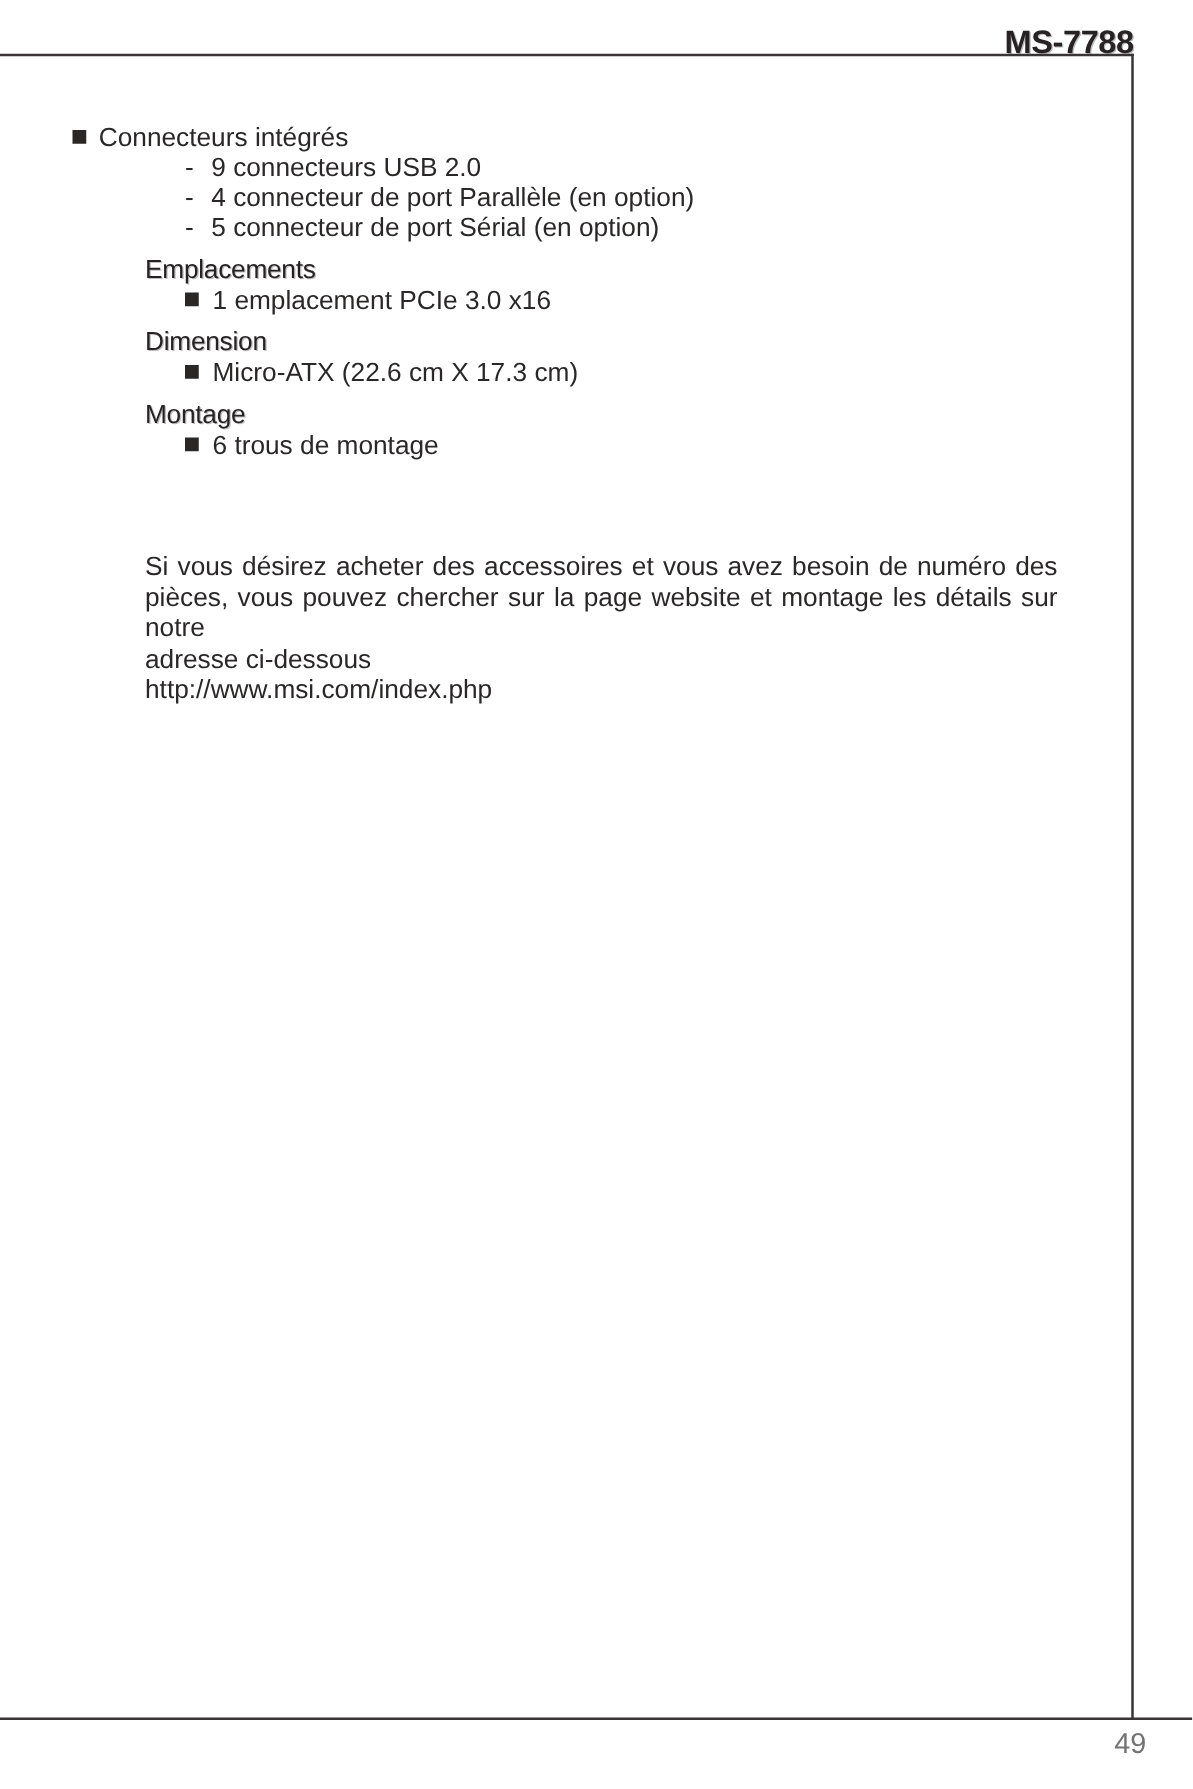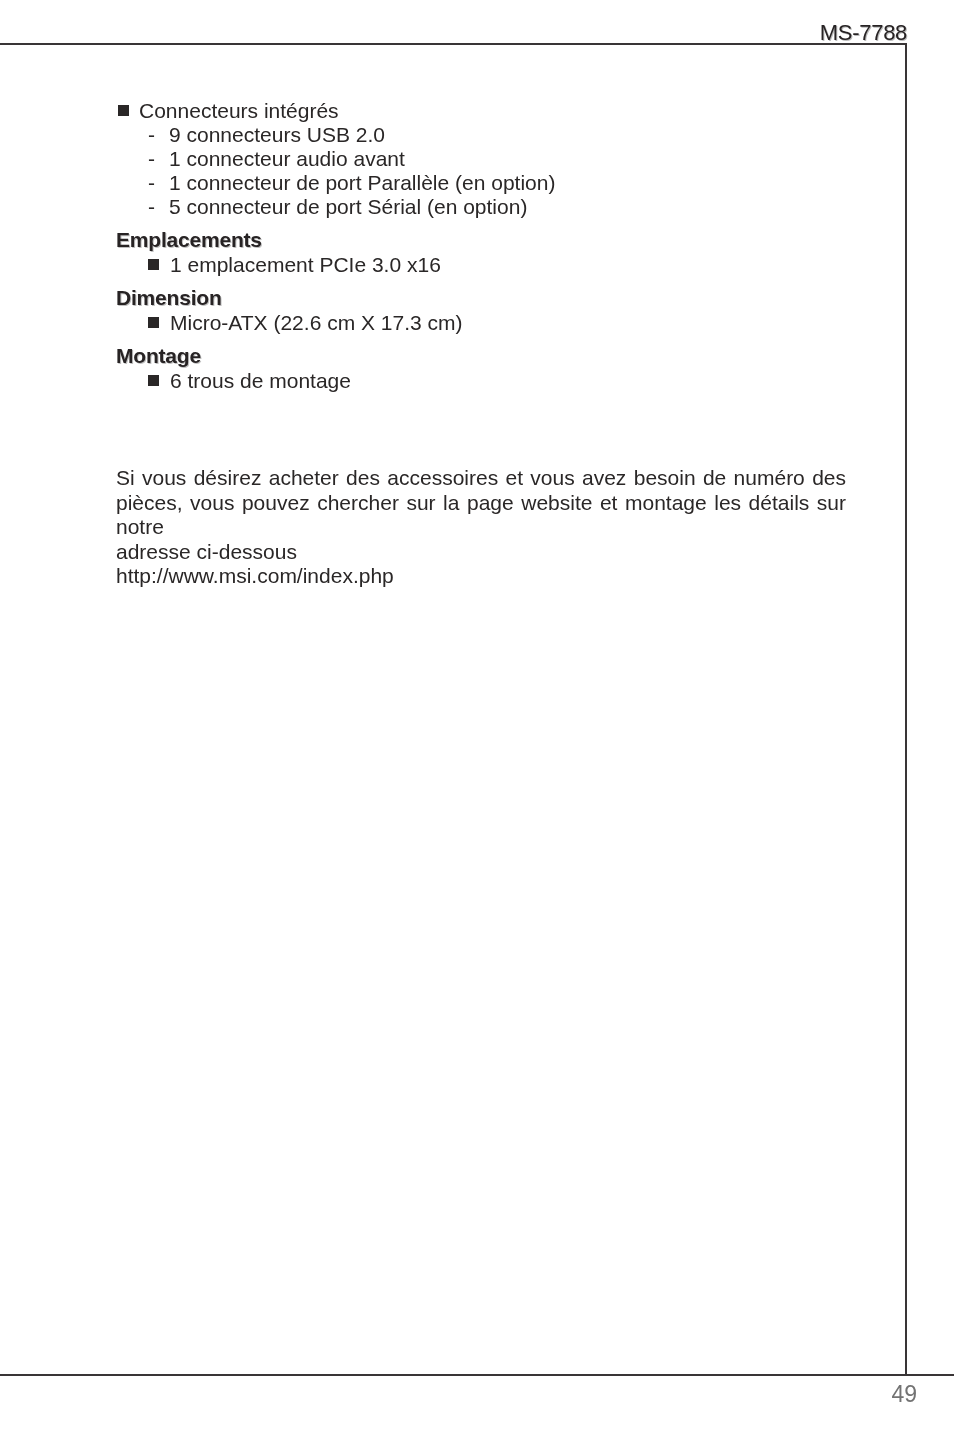--- a/index.html
+++ b/index.html
@@ -33,23 +33,23 @@
     position: absolute;
     left: 0; top: 1374px;
     width: 954px; height: 2px;
     background: #393536;
   }
   
   .header-title {
     position: absolute;
     top: 22px;
     right: 47px;
-    font-size: 22px;
+    font-size: 26px;
     line-height: 22px;
-    font-weight: normal;
+    font-weight: bold;
     letter-spacing: -0.3px;
     color: #272324;
     text-shadow: 1px 1px 0 rgba(150,150,150,0.65);
   }
   .page-number {
     position: absolute;
     top: 1383px;
     right: 37px;
     font-size: 23px;
     line-height: 23px;
@@ -58,42 +58,42 @@
   
   .content {
     position: absolute;
     top: 99px;
     left: 0;
     width: 954px;
     font-size: 21px;
     line-height: 24px;
   }
   .row { white-space: nowrap; }
-  .bullet-l2 { margin-left: 118px; }
+  .bullet-l2 { margin-left: 58px; }
   .dash-row  { margin-left: 148px; }
   .bullet-l1 { margin-left: 114px; line-height: 25px; padding-left: 34px; }
   .sq {
     display: inline-block;
     width: 11px; height: 11px;
     background: #2a2727;
     position: relative;
     top: -2px;
   }
   .bullet-l2 .sq { margin-right: 10px; }
   .bullet-l1 .sq { margin-right: 11px; }
   .dash-mark {
     display: inline-block;
     width: 21px;
   }
   .connectors-group { margin-bottom: 6px; }
   .heading {
     margin: 8px 0 0 116px;
     font-size: 21px;
     line-height: 25px;
-    font-weight: bold;
+    font-weight: normal;
     letter-spacing: -0.2px;
     color: #272324;
     text-shadow: 1px 1px 0 rgba(150,150,150,0.6);
   }
   .support-note {
     margin: 73px 0 0 116px;
     width: 730px;
   }
   .pline {
     line-height: 24.5px;
@@ -117,24 +117,21 @@
   <div class="content">
 
     <div class="connectors-group">
       <div class="row bullet-l2">
         <span class="sq"></span><span>Connecteurs intégrés</span>
       </div>
       <div class="row dash-row">
         <span class="dash-mark">-</span><span>9 connecteurs USB 2.0</span>
       </div>
       <div class="row dash-row">
-        <span class="dash-mark">-</span><span>1 connecteur audio avant</span>
-      </div>
-      <div class="row dash-row">
-        <span class="dash-mark">-</span><span>1 connecteur de port Parallèle (en option)</span>
+        <span class="dash-mark">-</span><span>4 connecteur de port Parallèle (en option)</span>
       </div>
       <div class="row dash-row">
         <span class="dash-mark">-</span><span>5 connecteur de port Sérial (en option)</span>
       </div>
     </div>
 
     <div class="heading">Emplacements</div>
     <div class="row bullet-l1">
       <span class="sq"></span><span>1 emplacement PCIe 3.0 x16</span>
     </div>

